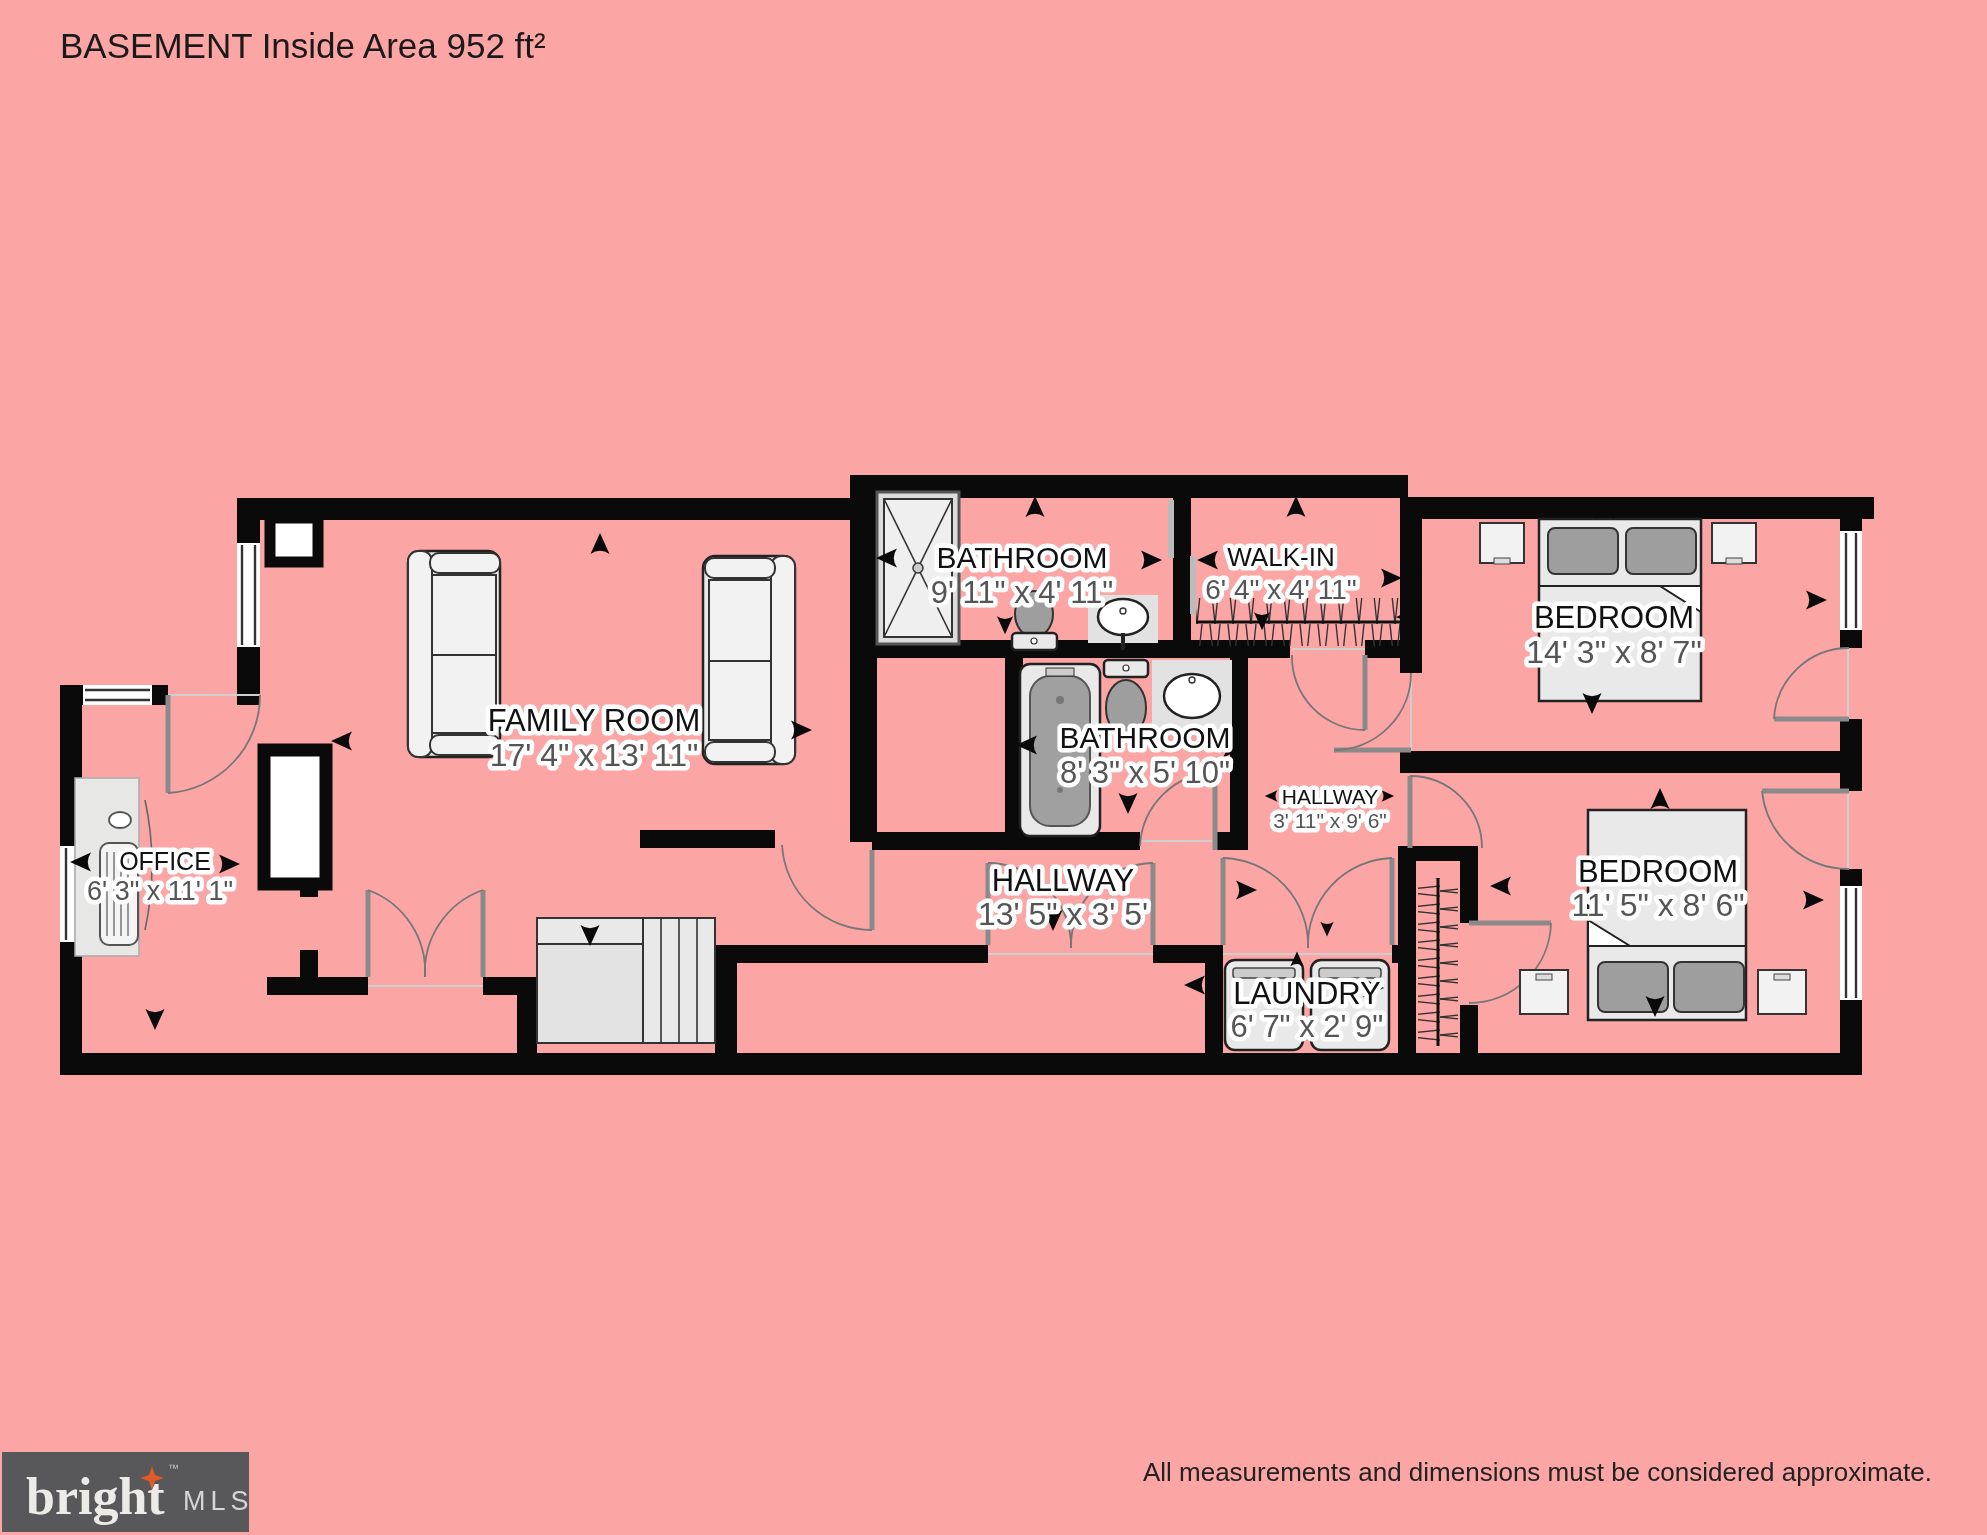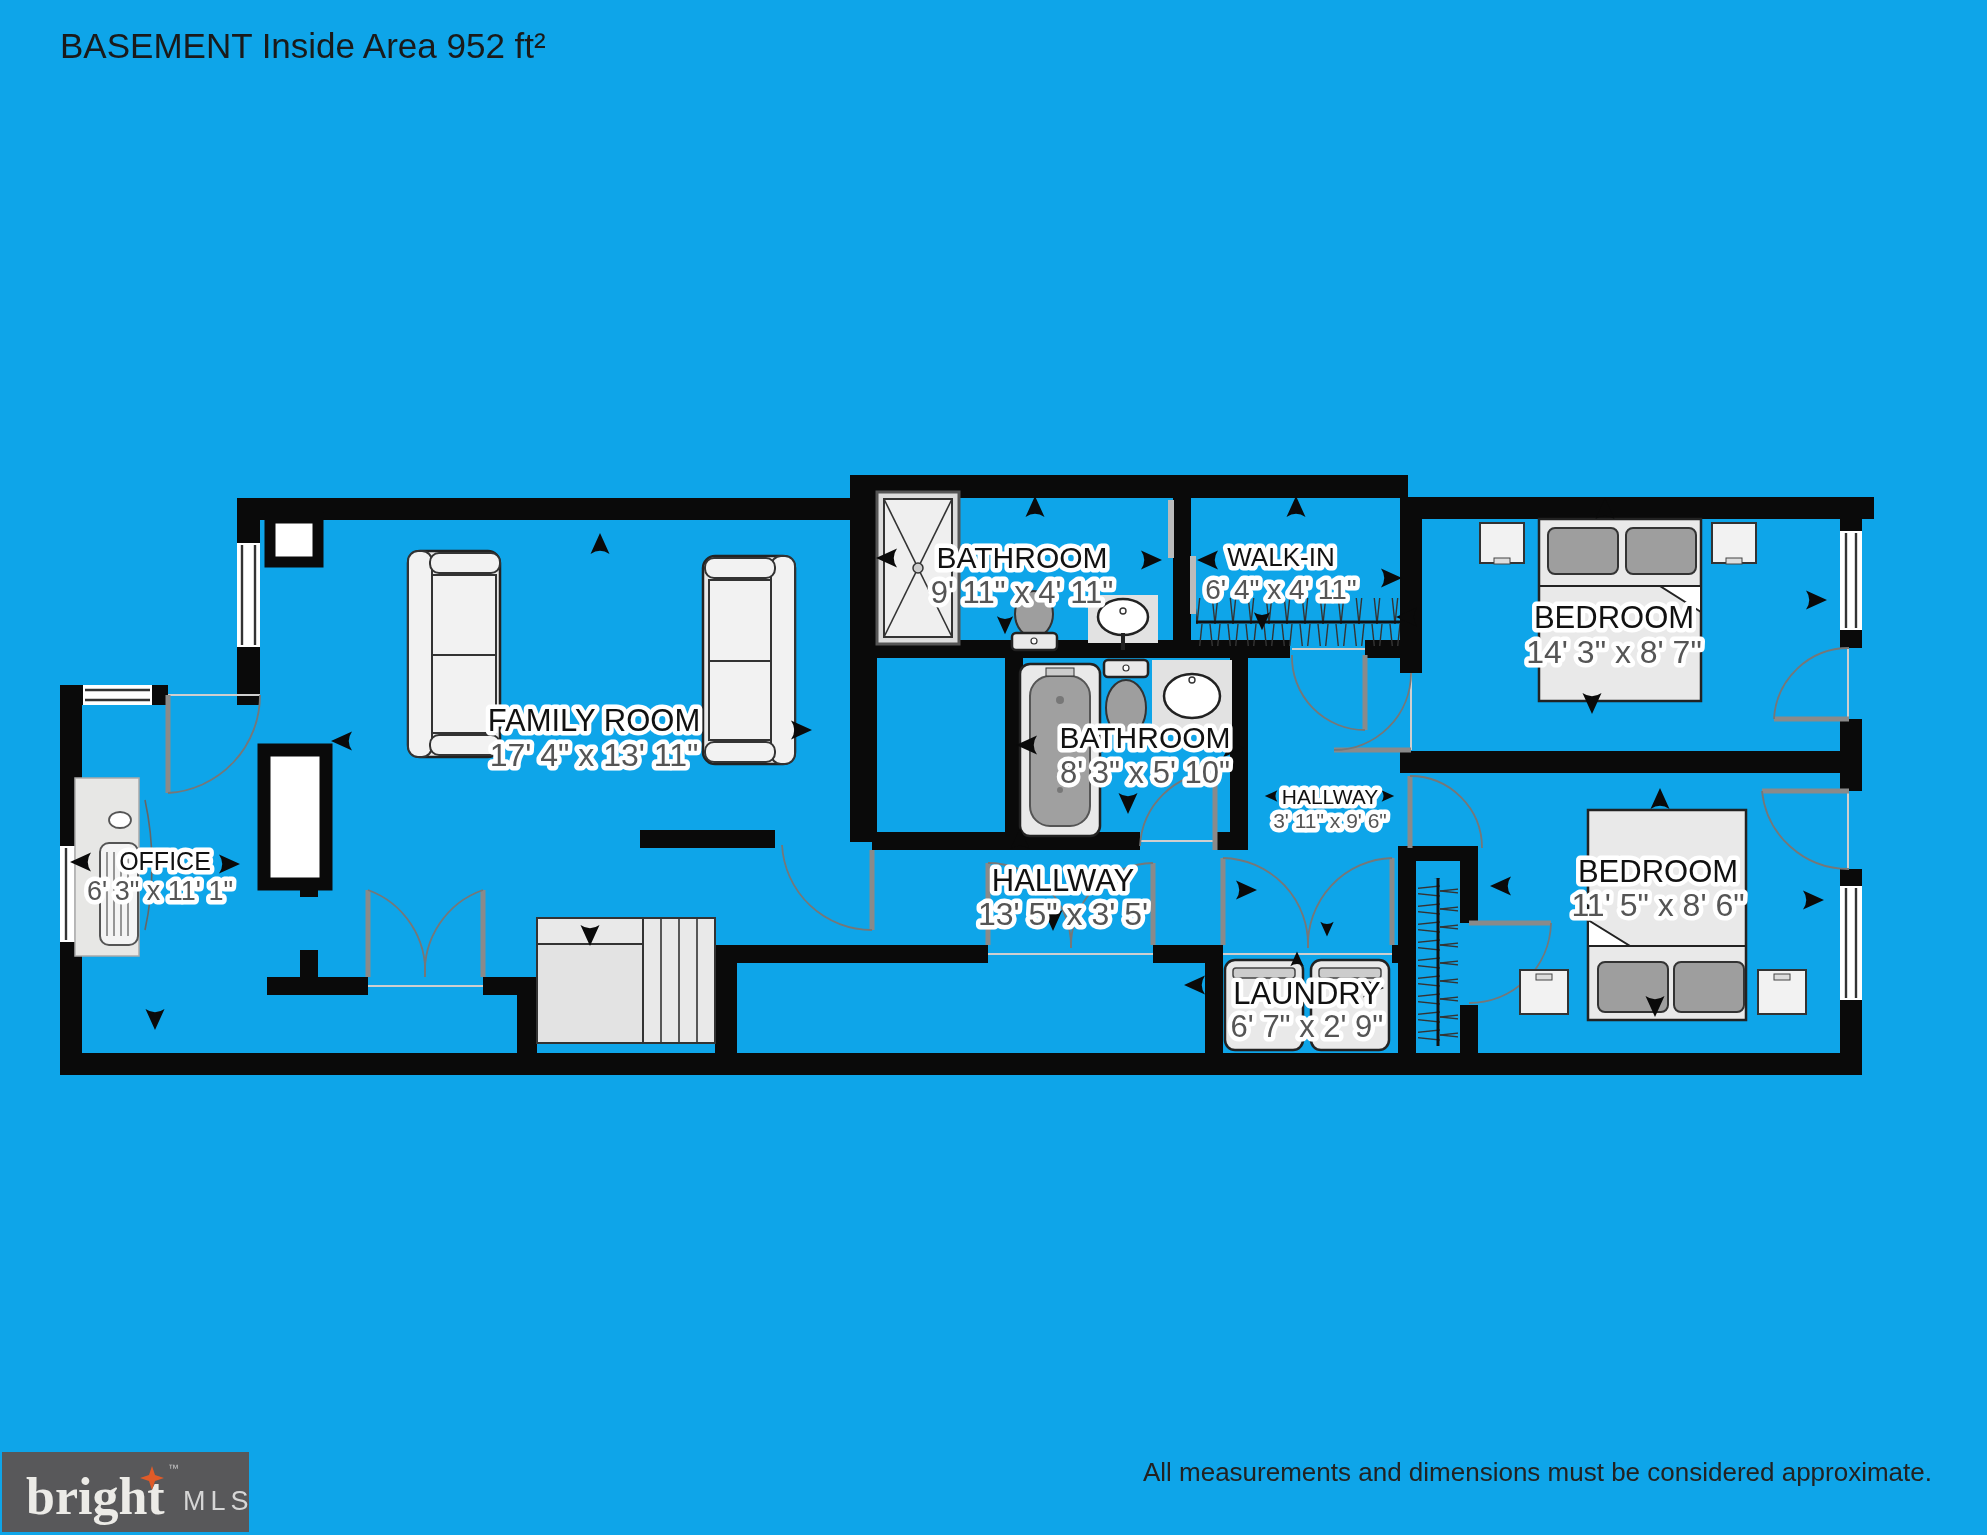--- a/index.html
+++ b/index.html
@@ -1,16 +1,16 @@
 <!DOCTYPE html>
 <html style="--wall: #0a0a0a; --fixture: #e9e9e9; --logo-bg: #58585a; --accent-star: #e05b28; --label-text: #111111; --dim-text: #555555;"><head>
 <meta charset="utf-8">
 <style>
   html,body{margin:0;padding:0;background:#ffffff;}
-  .stage{position:relative;width:1987px;height:1535px;background:#0ea5e9;overflow:hidden;
+  .stage{position:relative;width:1987px;height:1535px;background:#fca5a5;overflow:hidden;
          font-family:"Liberation Sans",sans-serif;}
   svg{position:absolute;left:0;top:0;}
   .wall{fill:var(--wall,#0a0a0a);}
   .fix{fill:var(--fixture,#e9e9e9);stroke:#222;stroke-width:2.5;}
   .fix2{fill:#f2f2f2;stroke:#333;stroke-width:2;}
   .soft{fill:#9e9e9e;stroke:#333;stroke-width:2;}
   .thin{stroke:#333;stroke-width:1.6;fill:none;}
   .winline{stroke:#333;stroke-width:2.4;}
   .arc{stroke:#777;stroke-width:1.8;fill:none;}
   .leaf{stroke:#8a8a8a;stroke-width:5;}

